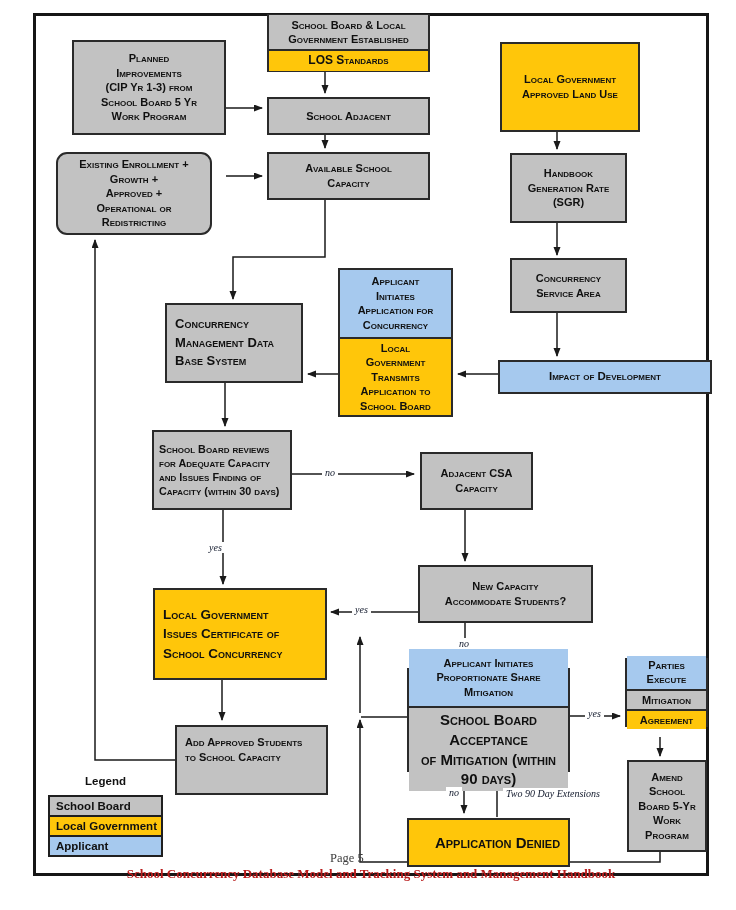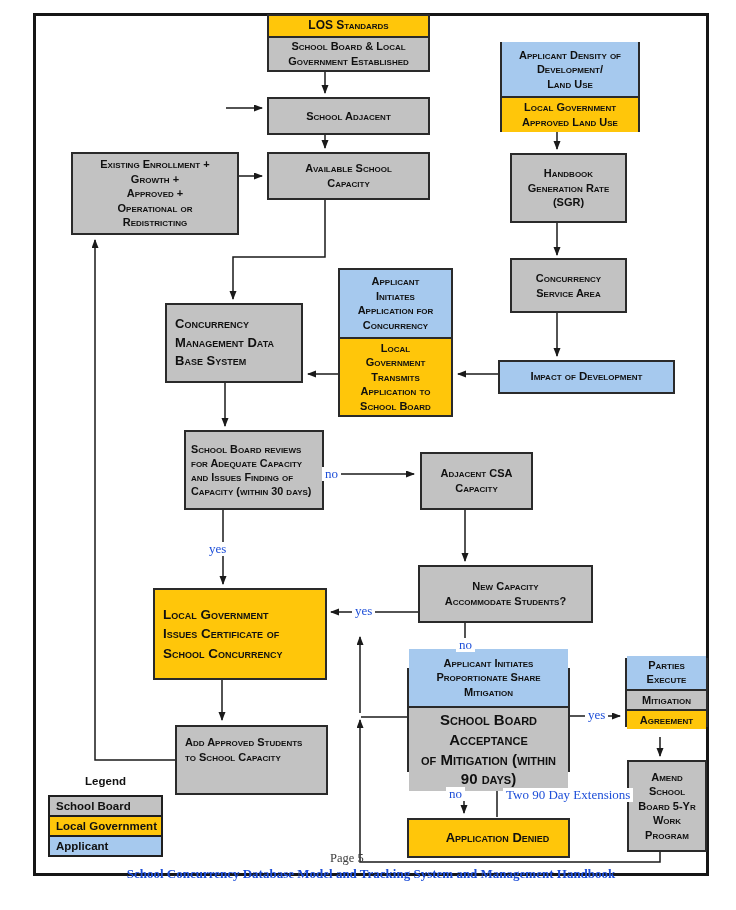--- a/index.html
+++ b/index.html
@@ -14,32 +14,32 @@
       color:#101010;white-space:pre-line;z-index:2;padding:2px 4px;}
   .fill-gray{background:#c2c2c2;}
   .fill-yellow{background:#ffc60a;}
   .fill-blue{background:#a6c9ee;}
   .left{justify-content:flex-start;text-align:left;padding-left:8px;padding-right:4px;}
   .combo{padding:0;flex-direction:column;align-items:stretch;}
   .sec{flex:none;display:flex;align-items:center;justify-content:center;text-align:center;
        white-space:pre-line;box-sizing:border-box;padding:2px 4px;}
   .sec + .sec{border-top:2px solid #2a2a2a;}
   .grow{flex:1;}
-  .elbl{position:absolute;z-index:3;font-family:"Liberation Serif",serif;
-        font-size:13px;color:#1d4ed8;background:#ffffff;padding:0 3px;line-height:1.1;}
+  .elbl{position:absolute;z-index:3;font-family:"Liberation Serif",serif;font-style:italic;
+        font-size:10px;color:#0f172a;background:#ffffff;padding:0 3px;line-height:1.1;}
   #legend-title{position:absolute;left:48px;top:775px;width:115px;text-align:center;
         font-weight:bold;font-size:11.5px;color:#111;z-index:2;}
   #legend{position:absolute;left:48px;top:795px;width:115px;z-index:2;}
   .lg-row{box-sizing:border-box;height:22px;border:2px solid #1f1f1f;margin-top:-2px;
         display:flex;align-items:center;padding-left:6px;font-weight:bold;font-size:11.5px;color:#111;}
   .lg-row:first-child{margin-top:0;}
   #page-num{position:absolute;left:330px;top:851px;z-index:3;
         font-family:"Liberation Serif",serif;font-size:12.5px;color:#3c3c3c;}
   #footer-caption{position:absolute;left:33px;top:866px;width:676px;text-align:center;z-index:2;
-        font-family:"Liberation Serif",serif;font-weight:bold;font-size:13px;color:#1d4ed8;}
+        font-family:"Liberation Serif",serif;font-weight:bold;font-size:13px;color:#b91c1c;}
 </style>
 </head>
 <body>
 
 <div id="canvas">
 
   <div id="frame"></div>
 
   <svg id="wires" width="736" height="910">
     <defs>
@@ -70,37 +70,39 @@
       <line x1="360" y1="713" x2="360" y2="637" marker-end="url(#arr)"></line>
       <line x1="407" y1="717" x2="361" y2="717"></line>
       <line x1="464" y1="772" x2="464" y2="813" marker-end="url(#arr)"></line>
       <line x1="497" y1="817" x2="497" y2="776" marker-end="url(#arr)"></line>
       <line x1="222" y1="680" x2="222" y2="720" marker-end="url(#arr)"></line>
       <polyline points="175,760 95,760 95,240" marker-end="url(#arr)"></polyline>
     </g>
   </svg>
 
   <div class="bx combo" style="left:267px;top:14px;width:163px;height:58px;">
-    <div class="sec fill-yellow grow" style="font-size:12px;">LOS Standards</div>
     <div class="sec fill-gray" style="height:34px;">School Board &amp; Local
 Government Established</div>
+    <div class="sec fill-yellow grow" style="font-size:12px;">LOS Standards</div>
   </div>
 
+  <div class="bx fill-gray" style="left:72px;top:40px;width:154px;height:95px;">Planned
+Improvements
+(CIP Yr 1-3) from
+School Board 5 Yr
+Work Program</div>
 
   <div class="bx fill-gray" style="left:267px;top:97px;width:163px;height:38px;">School Adjacent</div>
 
   <div class="bx combo" style="left:500px;top:42px;width:140px;height:90px;">
-    <div class="sec fill-blue" style="height:54px;">Applicant Density of
-Development/
-Land Use</div>
     <div class="sec fill-yellow grow">Local Government
 Approved Land Use</div>
   </div>
 
-  <div class="bx fill-gray" style="left:71px;top:152px;width:168px;height:83px;">Existing Enrollment +
+  <div class="bx fill-gray" style="left:56px;top:152px;width:156px;height:83px;border-radius:11px;">Existing Enrollment +
 Growth +
 Approved +
 Operational or
 Redistricting</div>
 
   <div class="bx fill-gray" style="left:267px;top:152px;width:163px;height:48px;">Available School
 Capacity</div>
 
   <div class="bx fill-gray" style="left:510px;top:153px;width:117px;height:70px;">Handbook
 Generation Rate
@@ -118,23 +120,23 @@
 Government
 Transmits
 Application to
 School Board</div>
   </div>
 
   <div class="bx fill-gray left" style="left:165px;top:303px;width:138px;height:80px;font-size:13px;line-height:1.45;">Concurrency
 Management Data
 Base System</div>
 
-  <div class="bx fill-blue" style="left:498px;top:360px;width:177px;height:34px;font-size:11.5px;">Impact of Development</div>
+  <div class="bx fill-blue" style="left:498px;top:360px;width:214px;height:34px;font-size:11.5px;">Impact of Development</div>
 
-  <div class="bx fill-gray left" style="left:152px;top:430px;width:140px;height:80px;font-size:10.8px;padding-left:5px;margin-left:32px;">School Board reviews
+  <div class="bx fill-gray left" style="left:152px;top:430px;width:140px;height:80px;font-size:10.8px;padding-left:5px;">School Board reviews
 for Adequate Capacity
 and Issues Finding of
 Capacity (within 30 days)</div>
 
   <div class="bx fill-gray" style="left:420px;top:452px;width:113px;height:58px;">Adjacent CSA
 Capacity</div>
 
   <div class="bx fill-gray" style="left:418px;top:565px;width:175px;height:58px;">New Capacity
 Accommodate Students?</div>
 
@@ -159,21 +161,21 @@
 
   <div class="bx fill-gray left" style="left:175px;top:725px;width:153px;height:70px;align-items:flex-start;padding-top:8px;">Add Approved Students
 to School Capacity</div>
 
   <div class="bx fill-gray" style="left:627px;top:760px;width:80px;height:92px;">Amend
 School
 Board 5-Yr
 Work
 Program</div>
 
-  <div class="bx fill-yellow" style="left:407px;top:818px;width:163px;height:40px;font-size:13px;padding-left:22px;">Application Denied</div>
+  <div class="bx fill-yellow" style="left:407px;top:818px;width:163px;height:49px;font-size:15px;padding-left:22px;">Application Denied</div>
 
   <span class="elbl" style="left:322px;top:467px;">no</span>
   <span class="elbl" style="left:206px;top:542px;">yes</span>
   <span class="elbl" style="left:352px;top:604px;">yes</span>
   <span class="elbl" style="left:456px;top:638px;">no</span>
   <span class="elbl" style="left:585px;top:708px;">yes</span>
   <span class="elbl" style="left:446px;top:787px;">no</span>
   <span class="elbl" style="left:503px;top:788px;">Two 90 Day Extensions</span>
 
   <div id="legend-title">Legend</div>

